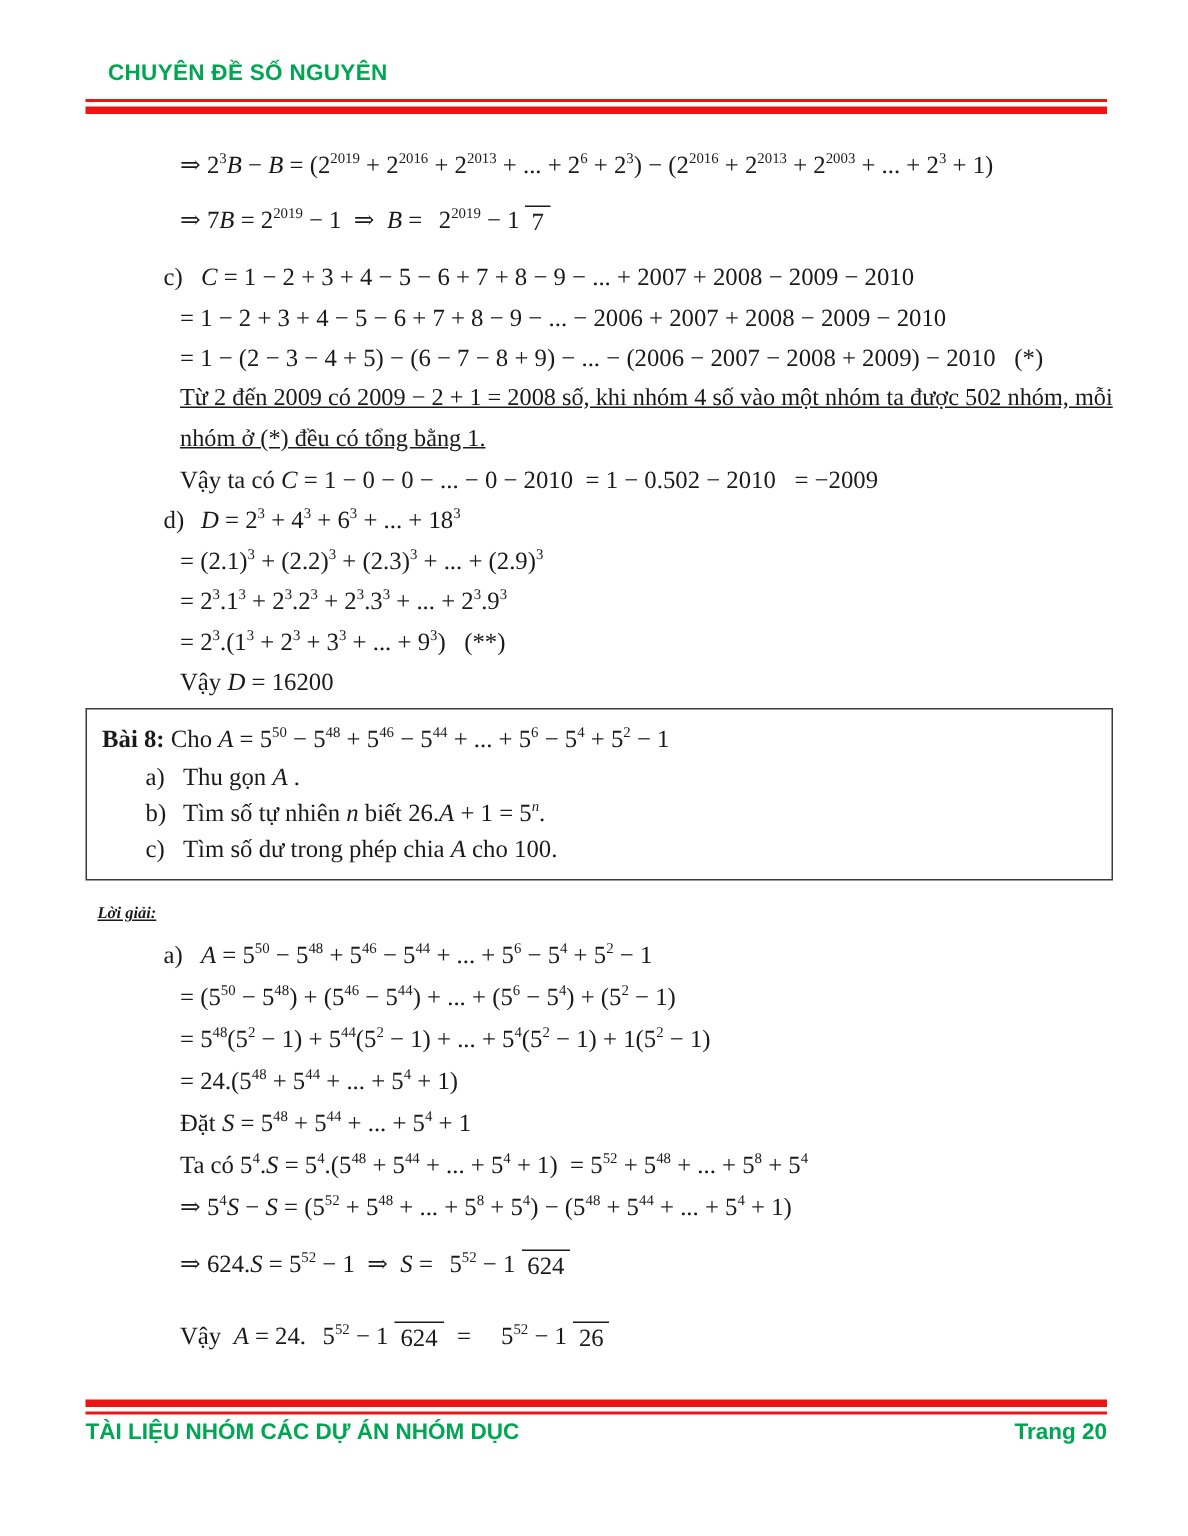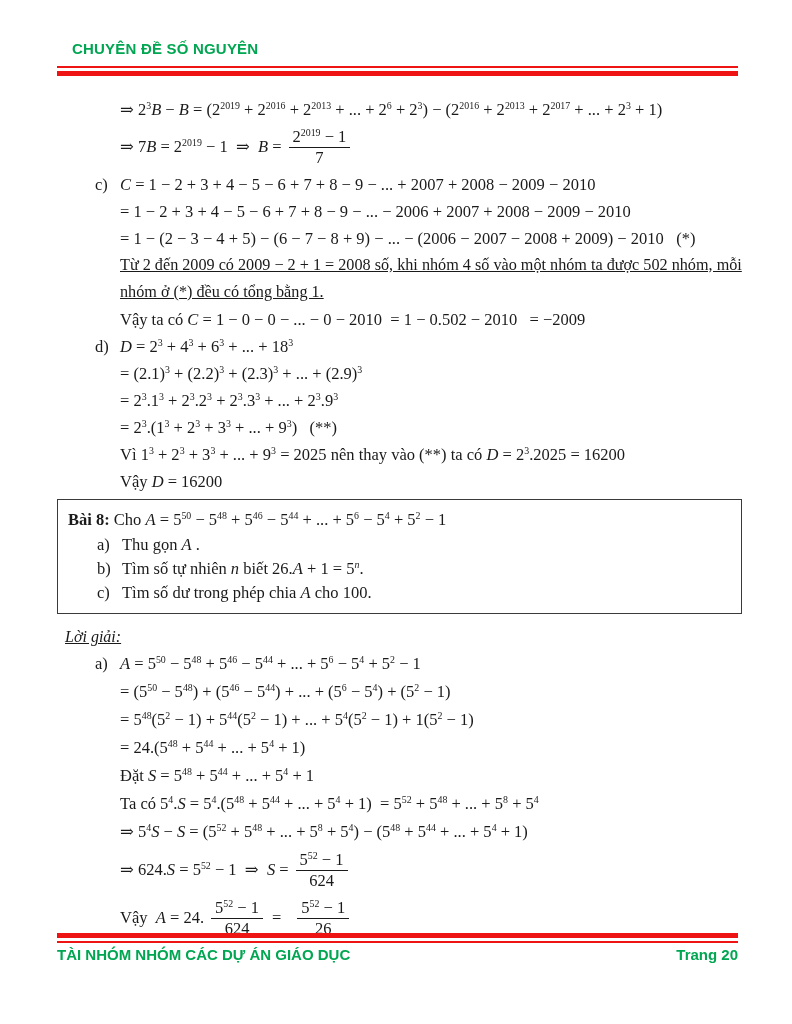--- a/index.html
+++ b/index.html
@@ -24,47 +24,47 @@
     margin-top: 9px; height: 10px;
     border-top: 2.5px solid var(--red, #ee1111);
     border-bottom: 5px solid var(--red, #ee1111);
   }
 
   
   .content { position: absolute; top: 96px; left: 57px; width: 685px; font-size: 16.5px; }
   .line { line-height: 27px; white-space: nowrap; }
   .sol .line { line-height: 28px; }
   .ml1 { margin-left: 63px; }
-  .mlab { margin-left: 38px; }
+  .mlab { margin-left: 52px; }
   .lab { display: inline-block; width: 25px; }
   sup { font-size: 60%; line-height: 0; }
   i { font-style: italic; }
   .vn { font-size: 16.2px; text-decoration: underline; }
 
   
   .fline { display: flex; align-items: center; height: 48px; white-space: nowrap; }
   .fline.ml1 { margin-left: 63px; }
-  .frac { display: inline-flex; flex-direction: column; align-items: center; line-height: 1.2; margin-left: 7px; }
+  .frac { display: inline-flex; flex-direction: row; align-items: center; line-height: 1.2; margin-left: 7px; }
   .frac .num { padding: 0 4px; }
   .frac .den { border-top: 1.4px solid #1a1a1a; padding: 0 4px; align-self: stretch; text-align: center; }
   .fmid { margin: 0 9px; }
 
   
   .problem-box {
     border: 1.5px solid #3a3a3a;
     padding: 6px 10px 8px 10px;
     margin: 4px 0 9px 0;
   }
   .problem-box .title { line-height: 27px; white-space: nowrap; }
   .problem-box .b { font-weight: bold; }
   .problem-box .item { line-height: 24px; margin-left: 29px; white-space: nowrap; }
 
   .sol-heading {
-    font-weight: normal; font-style: italic; text-decoration: underline;
-    font-size: 16px; line-height: 27px; margin-left: 8px;
+    font-weight: bold; font-style: italic; text-decoration: underline;
+    font-size: 11px; line-height: 27px; margin-left: 8px;
   }
 
   
   .footer { position: absolute; top: 933px; left: 57px; width: 681px; }
   .rule-thick-thin {
     height: 10px;
     border-top: 5px solid var(--red, #ee1111);
     border-bottom: 2.5px solid var(--red, #ee1111);
   }
   .footer-row {
@@ -78,21 +78,21 @@
 
 <div class="page">
 
   <div class="header">
     <div class="header-title">CHUYÊN ĐỀ SỐ NGUYÊN</div>
     <div class="rule-thin-thick"></div>
   </div>
 
   <div class="content">
 
-    <div class="line ml1"><span>⇒ 2<sup>3</sup><i>B</i> − <i>B</i> = (2<sup>2019</sup> + 2<sup>2016</sup> + 2<sup>2013</sup> + ... + 2<sup>6</sup> + 2<sup>3</sup>) − (2<sup>2016</sup> + 2<sup>2013</sup> + 2<sup>2017</sup> + ... + 2<sup>3</sup> + 1)</span></div>
+    <div class="line ml1"><span>⇒ 2<sup>3</sup><i>B</i> − <i>B</i> = (2<sup>2019</sup> + 2<sup>2016</sup> + 2<sup>2013</sup> + ... + 2<sup>6</sup> + 2<sup>3</sup>) − (2<sup>2016</sup> + 2<sup>2013</sup> + 2<sup>2003</sup> + ... + 2<sup>3</sup> + 1)</span></div>
 
     <div class="fline ml1">
       <span>⇒ 7<i>B</i> = 2<sup>2019</sup> − 1&nbsp;&nbsp;⇒&nbsp;&nbsp;<i>B</i> =</span>
       <span class="frac">
         <span class="num">2<sup>2019</sup> − 1</span>
         <span class="den">7</span>
       </span>
     </div>
 
     <div class="line mlab">
@@ -103,21 +103,20 @@
     <div class="line ml1 vn"><span>Từ 2 đến 2009 có 2009 − 2 + 1 = 2008 số, khi nhóm 4 số vào một nhóm ta được 502 nhóm, mỗi</span></div>
     <div class="line ml1 vn"><span>nhóm ở (*) đều có tổng bằng 1.</span></div>
     <div class="line ml1"><span>Vậy ta có <i>C</i> = 1 − 0 − 0 − ... − 0 − 2010&nbsp;&nbsp;= 1 − 0.502 − 2010&nbsp;&nbsp;&nbsp;= −2009</span></div>
 
     <div class="line mlab">
       <span class="lab">d)</span><span><i>D</i> = 2<sup>3</sup> + 4<sup>3</sup> + 6<sup>3</sup> + ... + 18<sup>3</sup></span>
     </div>
     <div class="line ml1"><span>= (2.1)<sup>3</sup> + (2.2)<sup>3</sup> + (2.3)<sup>3</sup> + ... + (2.9)<sup>3</sup></span></div>
     <div class="line ml1"><span>= 2<sup>3</sup>.1<sup>3</sup> + 2<sup>3</sup>.2<sup>3</sup> + 2<sup>3</sup>.3<sup>3</sup> + ... + 2<sup>3</sup>.9<sup>3</sup></span></div>
     <div class="line ml1"><span>= 2<sup>3</sup>.(1<sup>3</sup> + 2<sup>3</sup> + 3<sup>3</sup> + ... + 9<sup>3</sup>)&nbsp;&nbsp;&nbsp;(**)</span></div>
-    <div class="line ml1"><span>Vì 1<sup>3</sup> + 2<sup>3</sup> + 3<sup>3</sup> + ... + 9<sup>3</sup> = 2025 nên thay vào (**) ta có <i>D</i> = 2<sup>3</sup>.2025 = 16200</span></div>
     <div class="line ml1"><span>Vậy <i>D</i> = 16200</span></div>
 
     <div class="problem-box">
       <div class="title">
         <span class="b">Bài 8:</span><span> Cho <i>A</i> = 5<sup>50</sup> − 5<sup>48</sup> + 5<sup>46</sup> − 5<sup>44</sup> + ... + 5<sup>6</sup> − 5<sup>4</sup> + 5<sup>2</sup> − 1</span>
       </div>
       <div class="item">
         <span class="lab">a)</span><span>Thu gọn <i>A</i> .</span>
       </div>
       <div class="item">
@@ -161,18 +160,18 @@
           <span class="den">26</span>
         </span>
       </div>
     </div>
 
   </div>
 
   <div class="footer">
     <div class="rule-thick-thin"></div>
     <div class="footer-row">
-      <span>TÀI NHÓM NHÓM CÁC DỰ ÁN GIÁO DỤC</span>
+      <span>TÀI LIỆU NHÓM CÁC DỰ ÁN NHÓM DỤC</span>
       <span>Trang 20</span>
     </div>
   </div>
 
 </div>
 
 </body></html>

